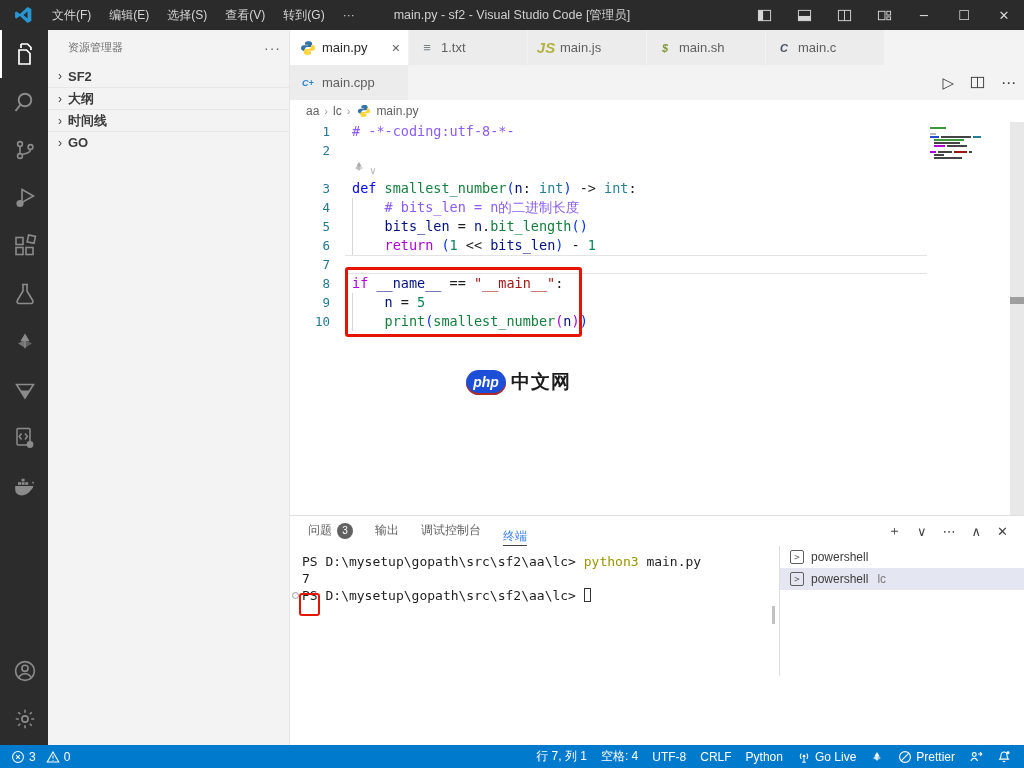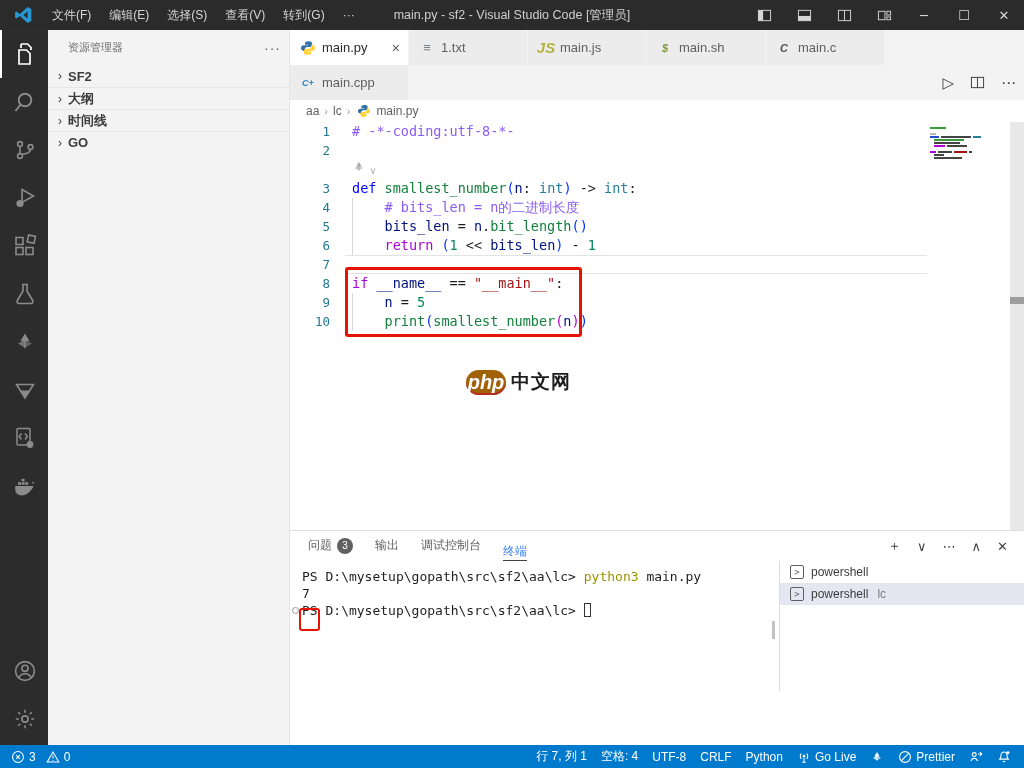--- a/index.html
+++ b/index.html
@@ -71,27 +71,27 @@
   #minimap { position:absolute; left:640px; top:97px; width:78px; }
   .mm-row { height:2px; margin-bottom:1px; display:flex; gap:2px; }
   .mm-seg { height:2px; }
   #editor-scrollbar { position:absolute; right:0; top:92px; width:14px; height:408px; background:#e8e8e8; }
   #editor-scroll-mark { position:absolute; right:0; top:175px; width:14px; height:7px; background:#9e9e9e; }
 
   .annotation { position:absolute; border:3px solid #e51400; border-radius:3px; z-index:15; }
   #anno-code { left:55px; top:237px; width:237px; height:70px; }
 
   #watermark { position:absolute; left:176px; top:339px; display:flex; align-items:center; gap:5px; }
-  #wm-badge { background:#a16207; color:#fff; border:2px solid #c22l; border-radius:50%/50%;
+  #wm-badge { background:#1d4ed8; color:#fff; border:2px solid #c22l; border-radius:50%/50%;
     width:40px; height:25px; border-radius:14px; display:flex; align-items:center; justify-content:center;
-    font-weight:700; font-style:italic; font-size:20px; box-shadow:inset 0 -2px 0 #b52c22; }
+    font-weight:700; font-style:italic; font-size:14px; box-shadow:inset 0 -2px 0 #b52c22; }
   #wm-text { font-weight:700; font-size:19px; color:#1c1c1c; letter-spacing:1px; }
 
   
-  #panel { position:absolute; left:290px; top:530px; right:0; height:161px; background:#fff;
+  #panel { position:absolute; left:290px; top:515px; right:0; height:161px; background:#fff;
     border-top:1px solid #e0e0e0; }
   #panel-header { height:30px; display:flex; align-items:center; padding-left:18px; gap:22px; position:relative; }
   .ptab { font-size:12px; color:#616161; height:30px; display:flex; align-items:center; gap:5px;
     border-bottom:1.5px solid transparent; }
   .ptab.active { color:#3b82f6; border-bottom-color:#424242;align-items:flex-end; }
   .pbadge { background:#616161; color:#fff; font-size:10px; width:16px; height:16px; border-radius:50%;
     display:flex; align-items:center; justify-content:center; }
   #panel-actions { position:absolute; right:16px; top:0; height:30px; display:flex; align-items:center;
     gap:16px; color:#424242; font-size:13px; }
   #terminal { position:absolute; left:0; top:30px; right:246px; bottom:0;

